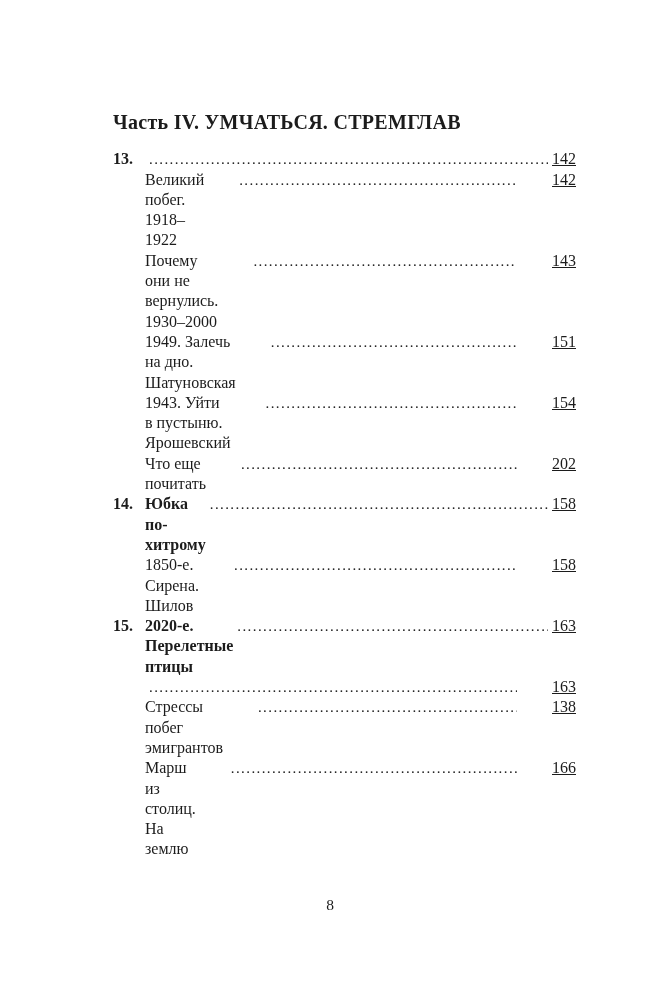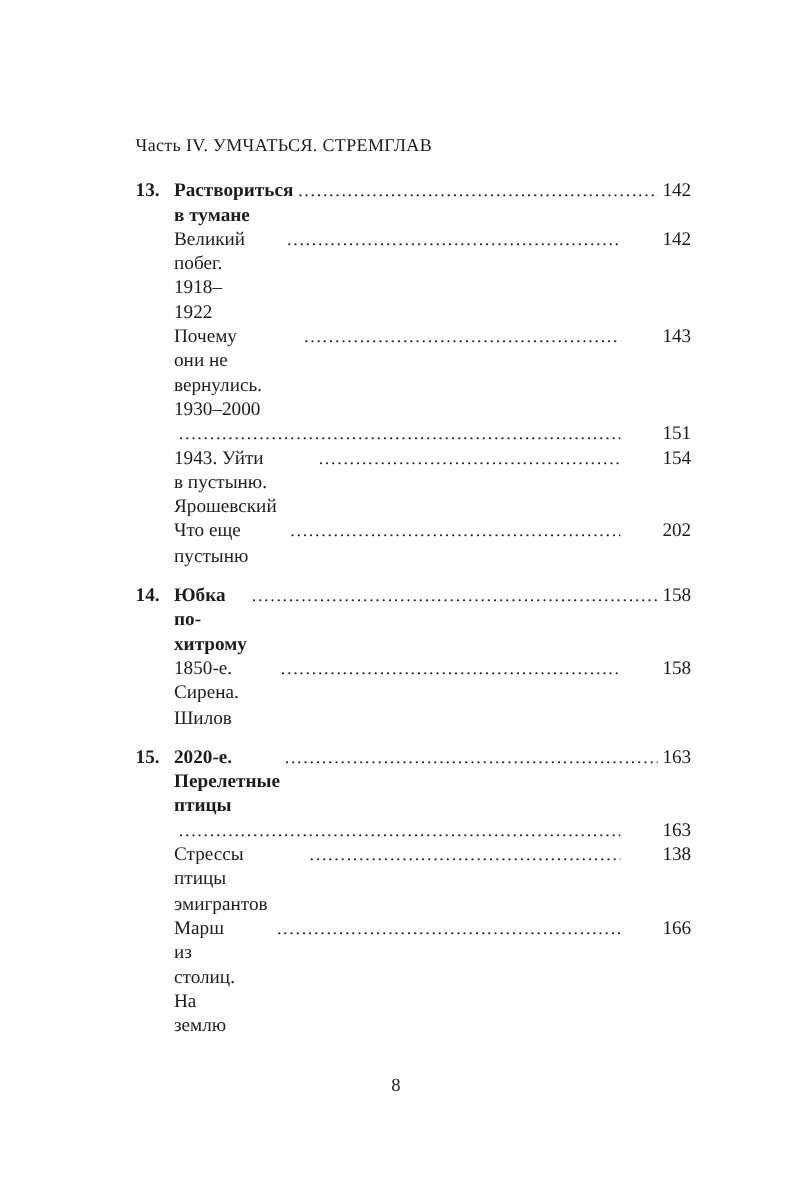--- a/index.html
+++ b/index.html
@@ -22,27 +22,27 @@
   }
   .toc {
     position: absolute;
     left: 113px;
     top: 112px;
     width: 463px;
     font-size: 16px;
     line-height: 20.3px;
   }
   .part {
-    font-weight: normal;
-    font-size: 15px;
+    font-weight: bold;
+    font-size: 20px;
     letter-spacing: 0.3px;
     margin: 12px 0 0 0;
   }
   .part:first-child { margin-top: 0; }
-  .chapter { margin-top: 13px; }
+  .chapter { }
   .part + .chapter { margin-top: 17px; }
   .row {
     display: flex;
     align-items: baseline;
   }
   .num {
     flex: none;
     width: 32px;
     font-weight: bold;
     font-family: Liberation Serif, serif;
@@ -58,65 +58,66 @@
   }
   .dots::after {
     content: "..............................................................................................................................................................................................................";
     letter-spacing: 1.4px;
     font-size: 15px;
     font-weight: normal;
   }
   .pg {
     flex: none;
     font-weight: normal;
+    text-decoration: underline;
   }
   .folio {
     position: absolute;
     left: 0;
     right: 0;
     top: 896px;
     text-align: center;
     font-size: 15.5px;
   }
 </style>
 </head>
 <body>
 
 <div class="page">
   <div class="toc" id="toc">
       <div class="part">Часть IV. УМЧАТЬСЯ. СТРЕМГЛАВ</div>
       <div class="chapter">
     <div class="row">
       <span class="num">13.</span>
-      <span class="chapter-title">Раствориться в тумане</span>
       <span class="dots"></span>
       <span class="pg">142</span>
     </div>
     <div>
           <div class="row sub-row">
     <span>Великий побег. 1918–1922</span>
     <span class="dots"></span>
     <span class="pg">142</span>
   </div>
           <div class="row sub-row">
     <span>Почему они не вернулись. 1930–2000</span>
     <span class="dots"></span>
     <span class="pg">143</span>
   </div>
           <div class="row sub-row">
+    <span>1949. Залечь на дно. Шатуновская</span>
     <span class="dots"></span>
     <span class="pg">151</span>
   </div>
           <div class="row sub-row">
     <span>1943. Уйти в пустыню. Ярошевский</span>
     <span class="dots"></span>
     <span class="pg">154</span>
   </div>
           <div class="row sub-row">
-    <span>Что еще пустыню</span>
+    <span>Что еще почитать</span>
     <span class="dots"></span>
     <span class="pg">202</span>
   </div>
         </div>
   </div>
       <div class="chapter">
     <div class="row">
       <span class="num">14.</span>
       <span class="chapter-title">Юбка по-хитрому</span>
       <span class="dots"></span>
@@ -136,21 +137,21 @@
       <span class="chapter-title">2020-е. Перелетные птицы</span>
       <span class="dots"></span>
       <span class="pg">163</span>
     </div>
     <div>
           <div class="row sub-row">
     <span class="dots"></span>
     <span class="pg">163</span>
   </div>
           <div class="row sub-row">
-    <span>Стрессы птицы эмигрантов</span>
+    <span>Стрессы побег эмигрантов</span>
     <span class="dots"></span>
     <span class="pg">138</span>
   </div>
           <div class="row sub-row">
     <span>Марш из столиц. На землю</span>
     <span class="dots"></span>
     <span class="pg">166</span>
   </div>
         </div>
   </div>

